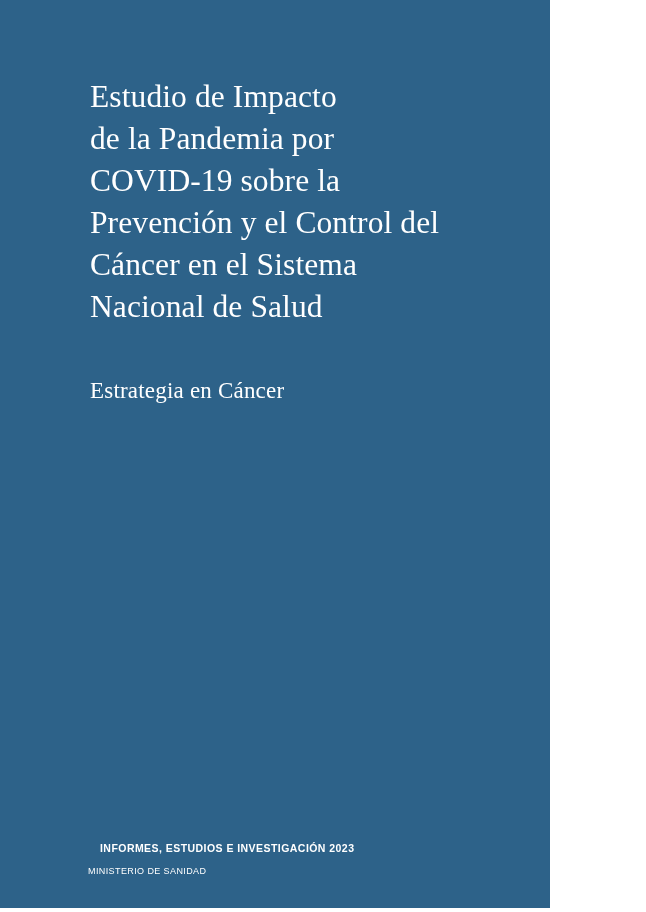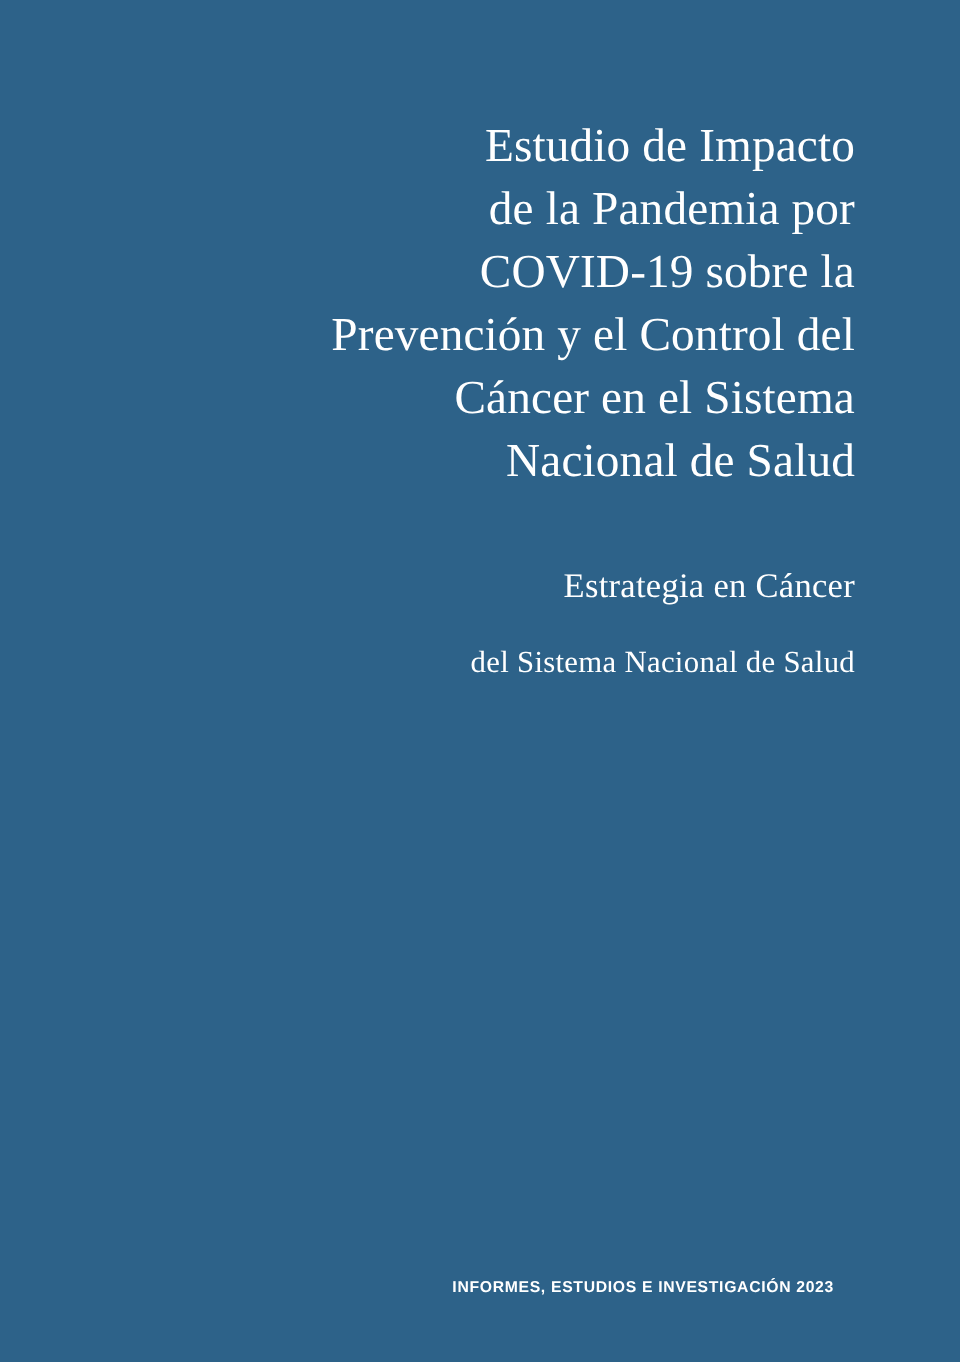--- a/index.html
+++ b/index.html
@@ -17,25 +17,24 @@
     position: relative;
     width: 646px;
     height: 912px;
     background: #ffffff;
     box-sizing: border-box;
   }
   .cover {
     position: absolute;
     left: 0;
     top: 0;
-    width: 640px;
+    width: 550px;
     height: 912px;
     background: #2d6289;
     box-sizing: border-box;
-    text-align: right;
   }
   
   .edge-right {
     position: absolute;
     right: 0;
     top: 0;
     width: 4px;
     height: 912px;
     background: #ffffff;
   }
@@ -120,23 +119,23 @@
       <h1 class="title">Estudio de Impacto
 de la Pandemia por
 COVID-19 sobre la
 Prevención y el Control del
 Cáncer en el Sistema
 Nacional de Salud</h1>
     </div>
 
     <div class="subtitle-block">
       <p class="subtitle-line1">Estrategia en Cáncer</p>
-      <p class="subtitle-line2">del Sistema Nacional de Salud</p>
     </div>
 
     <div class="footer">
       <p class="footer-series">INFORMES, ESTUDIOS E INVESTIGACIÓN 2023</p>
+      <p class="footer-ministry">MINISTERIO DE SANIDAD</p>
     </div>
 
   </div>
   <div class="edge-right"></div>
   <div class="edge-bottom"></div>
 </div>
 
 </body></html>

